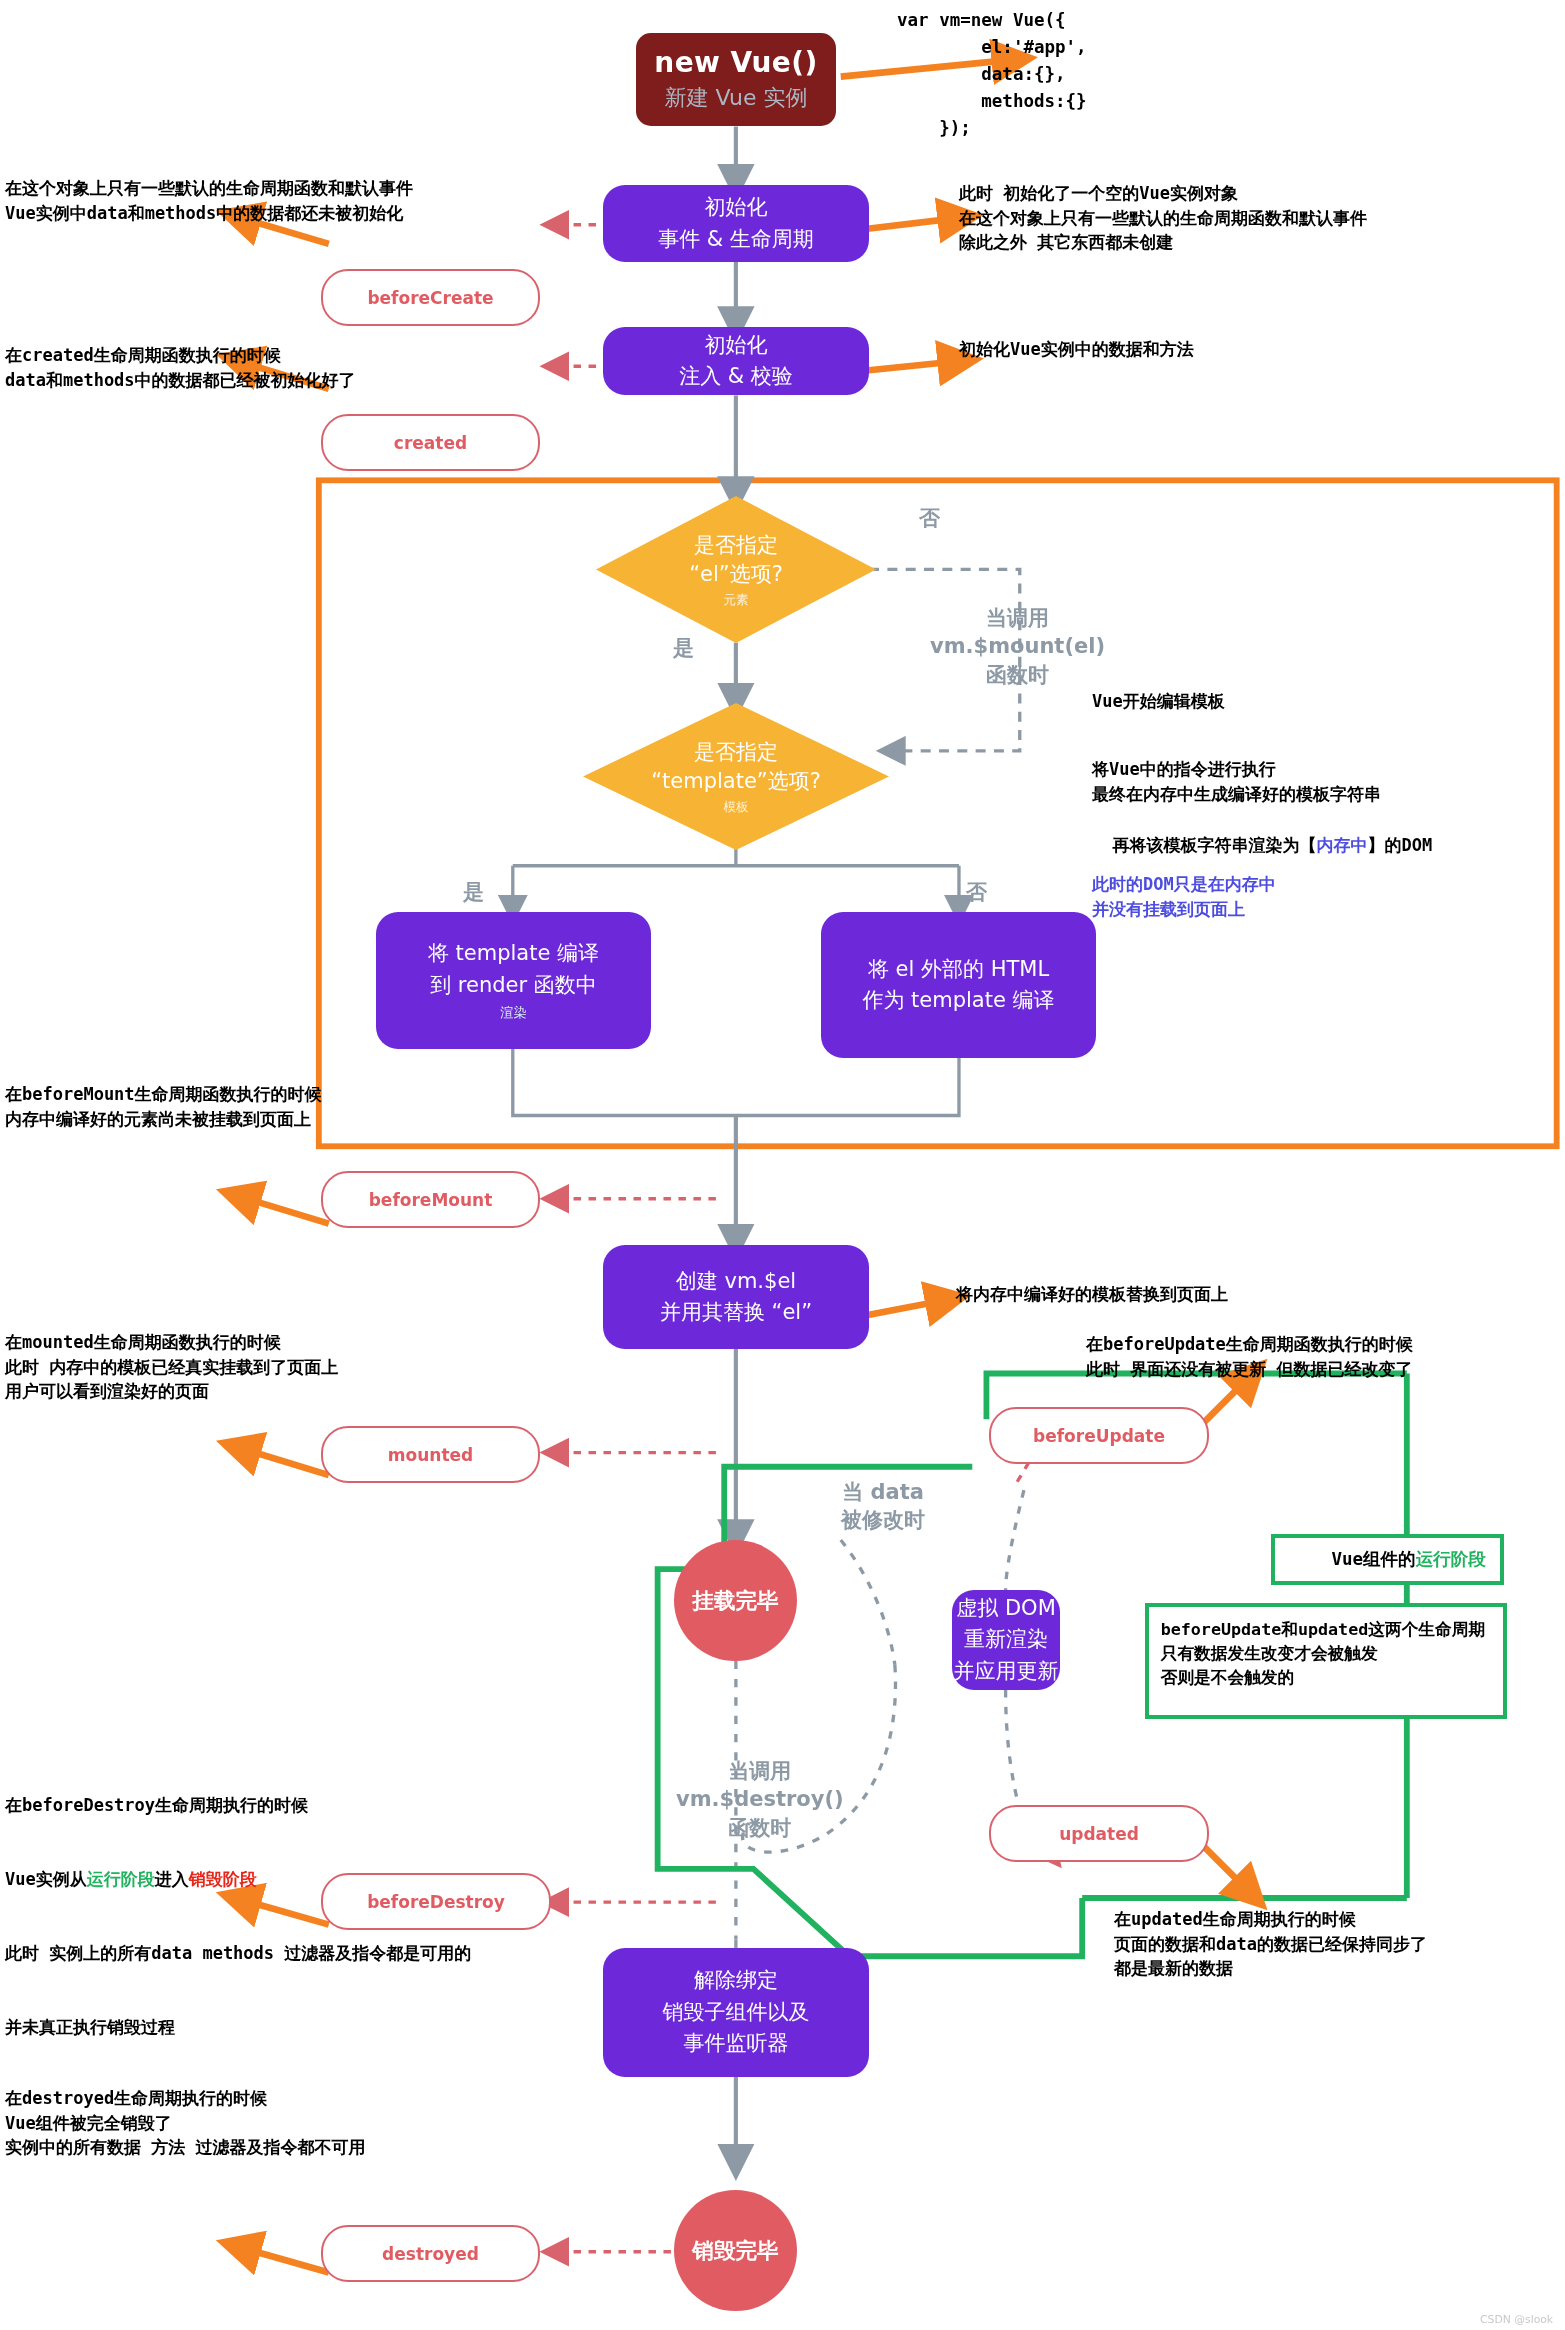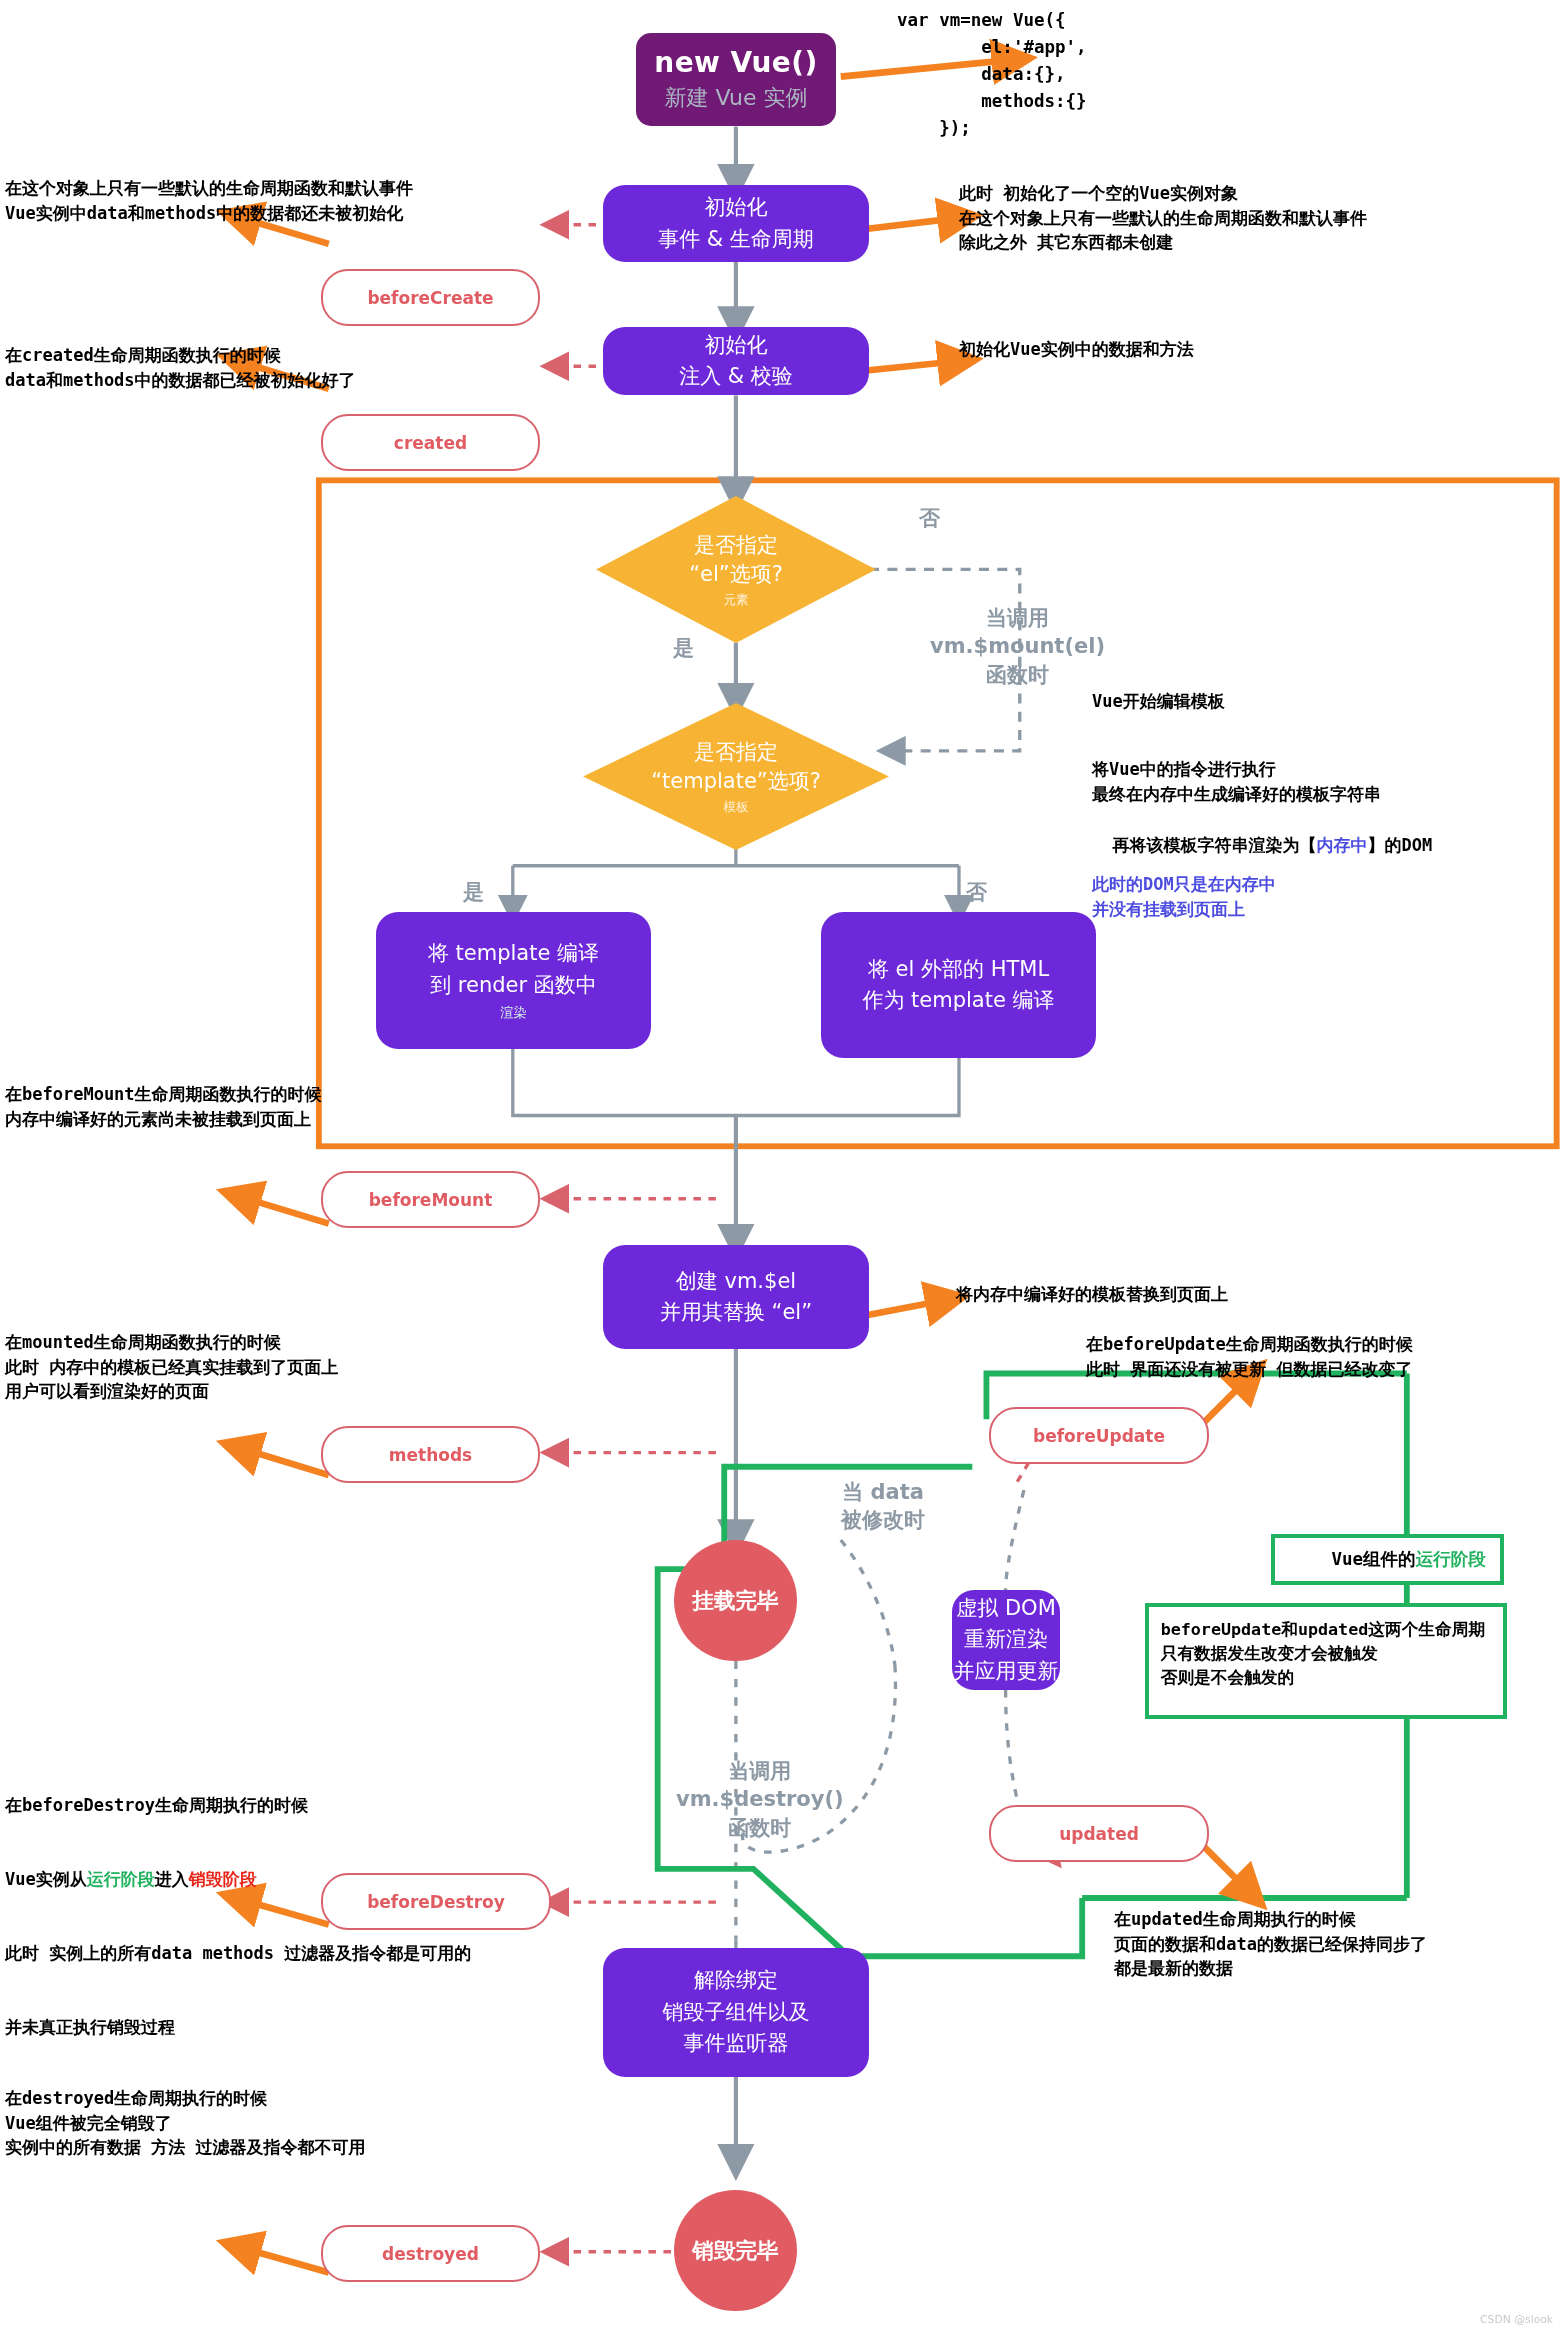--- a/index.html
+++ b/index.html
@@ -4,21 +4,21 @@
 <style>
   html,body{margin:0;padding:0;background:#ffffff;}
   body{
     width:1565px;height:2330px;position:relative;overflow:hidden;
     font-family:"DejaVu Sans","Liberation Sans",sans-serif;
   }
   .abs{position:absolute;}
 
   
   .node-dark{
-    background:#701a75;color:#ffffff;border-radius:15px;
+    background:#7f1d1d;color:#ffffff;border-radius:15px;
     display:flex;flex-direction:column;align-items:center;justify-content:center;
     text-align:center;
   }
   .node-dark .title{font-size:28px;font-weight:bold;letter-spacing:0.4px;}
   .node-dark .sub{font-size:22px;color:#aab6c2;margin-top:3.3px;}
 
   .node-green{
     background:#6d28d9;color:#ffffff;border-radius:22px;
     display:flex;flex-direction:column;align-items:center;justify-content:center;
     text-align:center;line-height:1.5;font-size:21px;
@@ -221,21 +221,21 @@
 <div class="abs hook" style="left:321px;top:269px;width:215px;height:53px;">
   <span>beforeCreate</span>
 </div>
 <div class="abs hook" style="left:321px;top:414px;width:215px;height:53px;">
   <span>created</span>
 </div>
 <div class="abs hook" style="left:321px;top:1171px;width:215px;height:53px;">
   <span>beforeMount</span>
 </div>
 <div class="abs hook" style="left:321px;top:1426px;width:215px;height:53px;">
-  <span>methods</span>
+  <span>mounted</span>
 </div>
 <div class="abs hook" style="left:989px;top:1407px;width:216px;height:53px;">
   <span>beforeUpdate</span>
 </div>
 <div class="abs hook" style="left:989px;top:1805px;width:216px;height:53px;">
   <span>updated</span>
 </div>
 <div class="abs hook" style="left:321px;top:1873px;width:226px;height:53px;">
   <span>beforeDestroy</span>
 </div>

